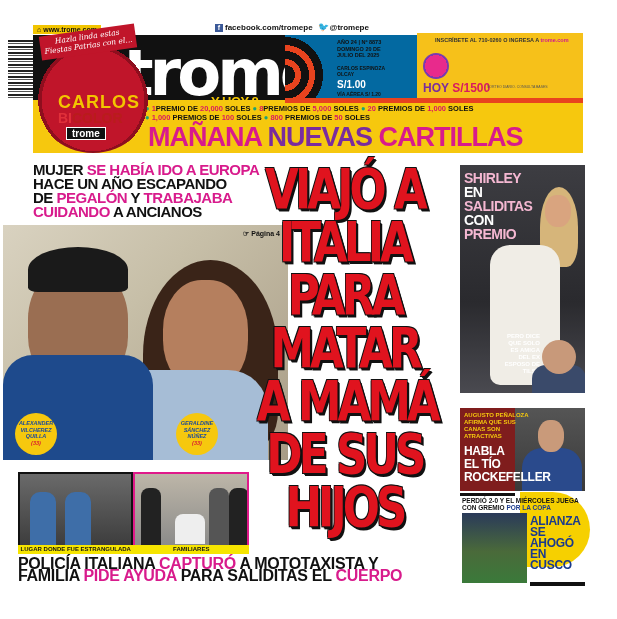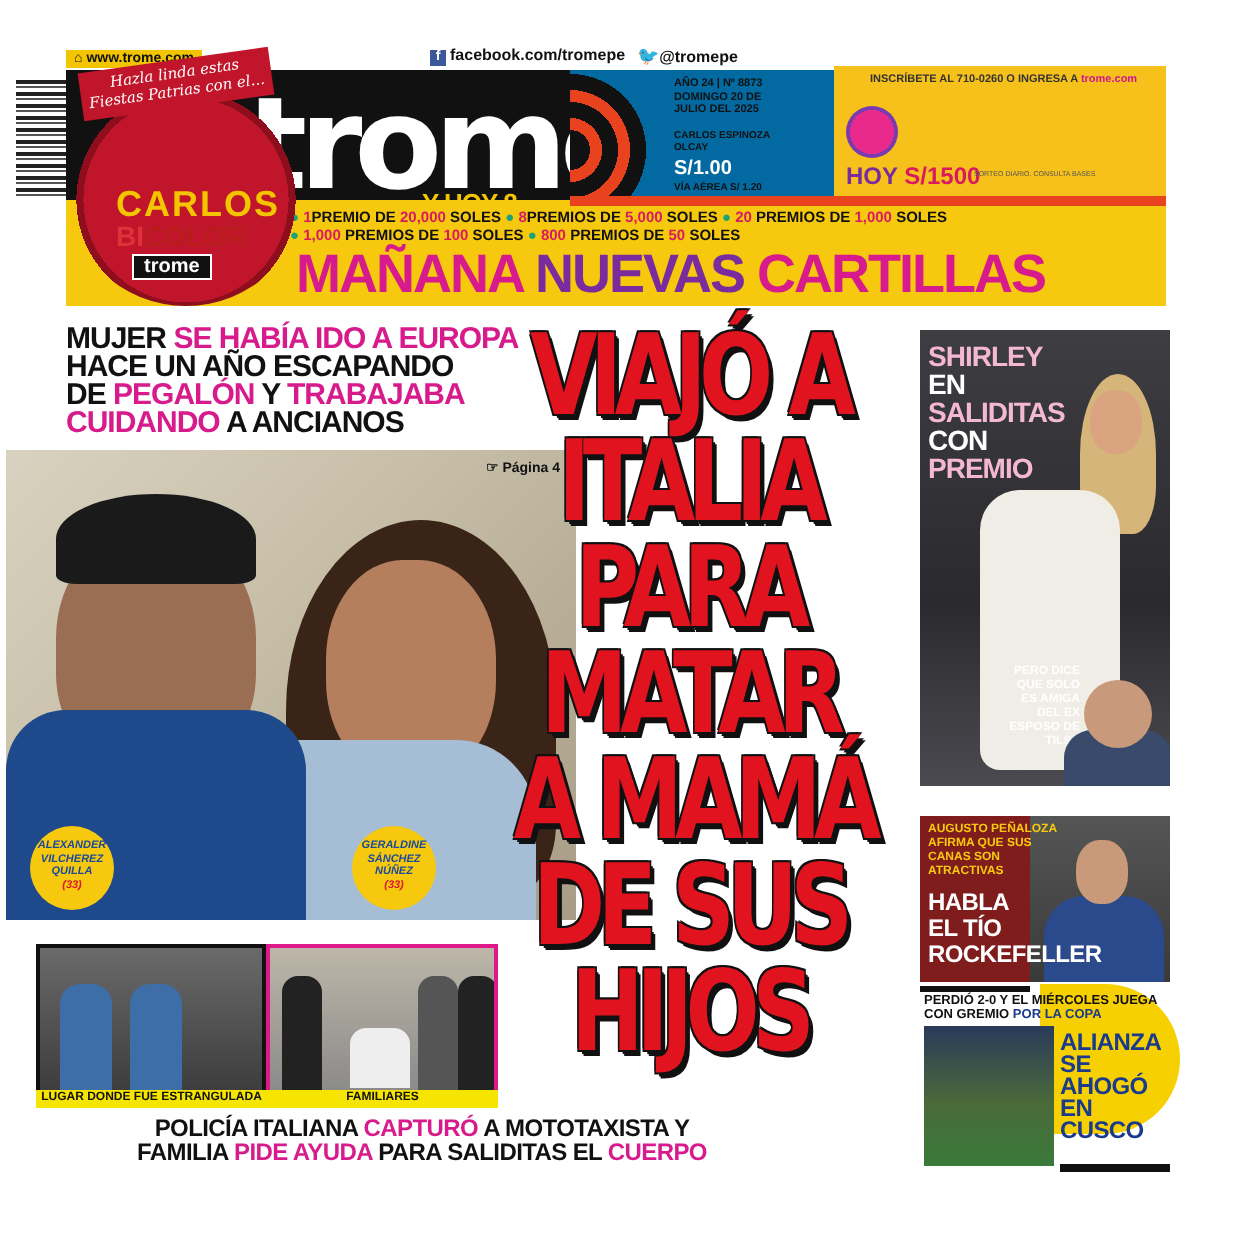--- a/index.html
+++ b/index.html
@@ -79,21 +79,21 @@
   .headline div { white-space: nowrap; }
 
   
   .photo-left { position: absolute; left: 18px; top: 472px; width: 115px; height: 80px; border: 2px solid #111; background: linear-gradient(180deg, #6a6a6a, #3a3a3a); overflow: hidden; }
   .photo-right { position: absolute; left: 133px; top: 472px; width: 116px; height: 80px; border: 2px solid #e0198a; background: linear-gradient(180deg, #bdb6a8, #888); overflow: hidden; }
   .cop { position: absolute; width: 26px; height: 60px; background: #3e6ea8; border-radius: 10px 10px 0 0; top: 18px; }
   .person { position: absolute; width: 20px; height: 62px; background: #222; border-radius: 8px 8px 0 0; top: 14px; }
   .caption-bar { position: absolute; left: 18px; top: 545px; width: 231px; height: 9px; background: #f6e500; display: flex; font-size: 6px; font-weight: bold; color: #111; line-height: 9px; }
   .caption-bar span { flex: 1; text-align: center; }
 
-  .subhead { position: absolute; left: 18px; top: 558px; width: 290px; text-align: center; font-size: 12px; font-weight: 900; color: #111; line-height: 12px; letter-spacing: -0.3px; white-space: nowrap; margin-left: 48px; }
+  .subhead { position: absolute; left: 18px; top: 558px; width: 290px; text-align: center; font-size: 16px; font-weight: 900; color: #111; line-height: 12px; letter-spacing: -0.3px; white-space: nowrap; }
   .subhead .pink { color: #d81b8c; }
 
   
   .shirley { position: absolute; left: 460px; top: 165px; width: 125px; height: 228px; background: linear-gradient(180deg, #3d3d42 0%, #2a2a2e 60%, #4a4a50 100%); overflow: hidden; }
   .shirley-title { position: absolute; left: 4px; top: 6px; font-size: 14px; font-weight: 900; line-height: 14px; color: #f5b8d2; letter-spacing: -0.5px; }
   .shirley-title .w { color: #fff; }
   .shirley-body { position: absolute; left: 30px; top: 80px; width: 70px; height: 140px; background: #f0ede6; border-radius: 20px 20px 10px 10px; }
   .shirley-hair { position: absolute; left: 80px; top: 22px; width: 38px; height: 80px; background: #d6b57a; border-radius: 50% 50% 30% 30%; }
   .shirley-face { position: absolute; left: 85px; top: 30px; width: 26px; height: 32px; background: #d9a47f; border-radius: 45%; }
   .shirley-quote { position: absolute; left: 40px; top: 168px; font-size: 6px; font-weight: bold; color: #fff; line-height: 7px; text-align: right; width: 40px; }

